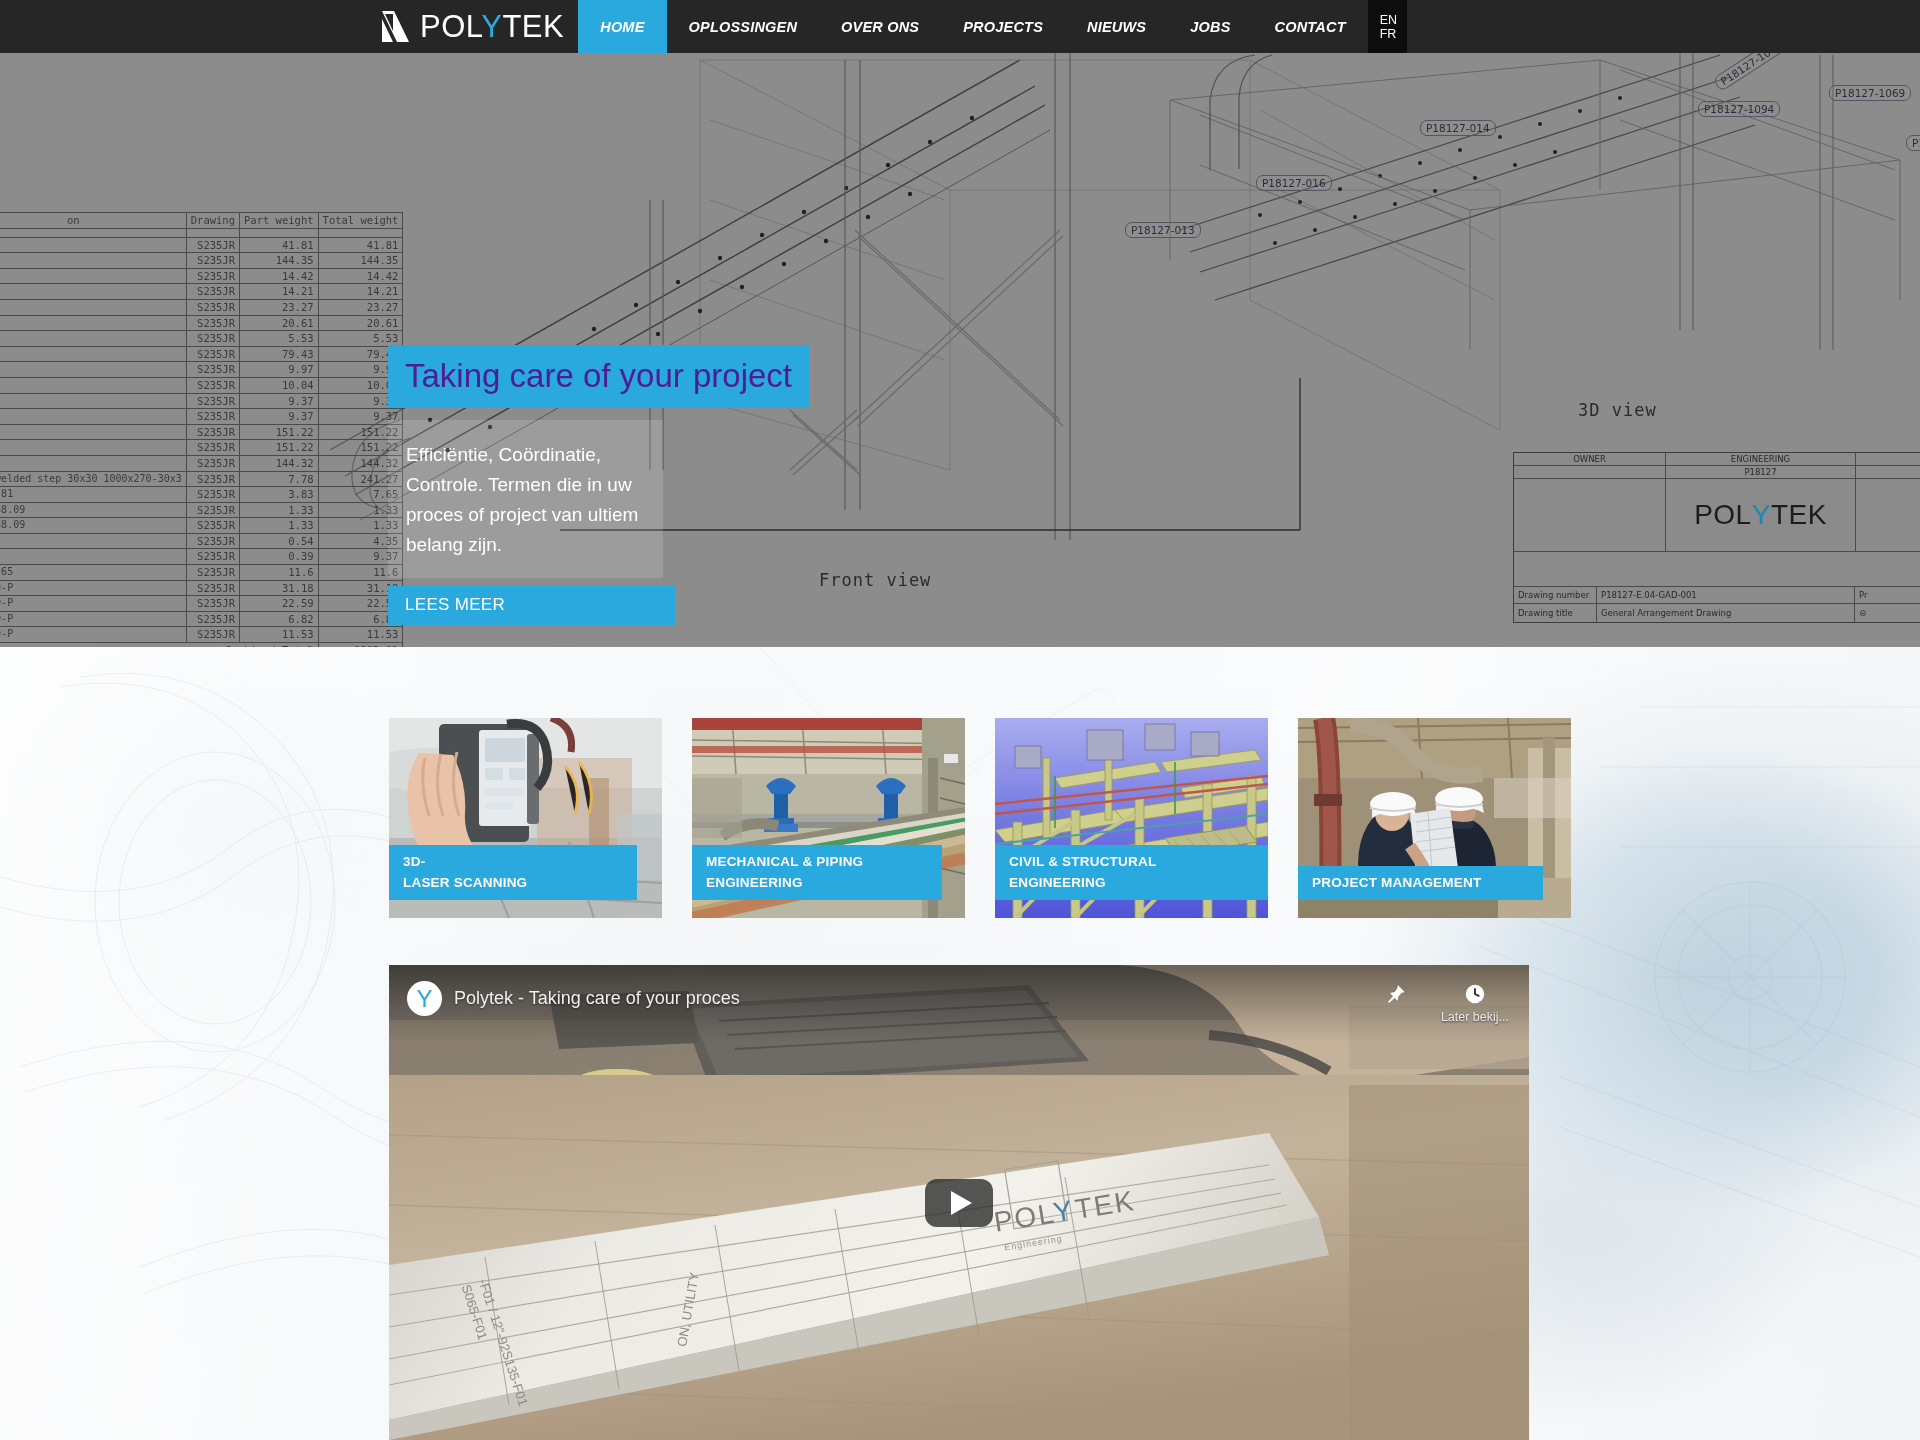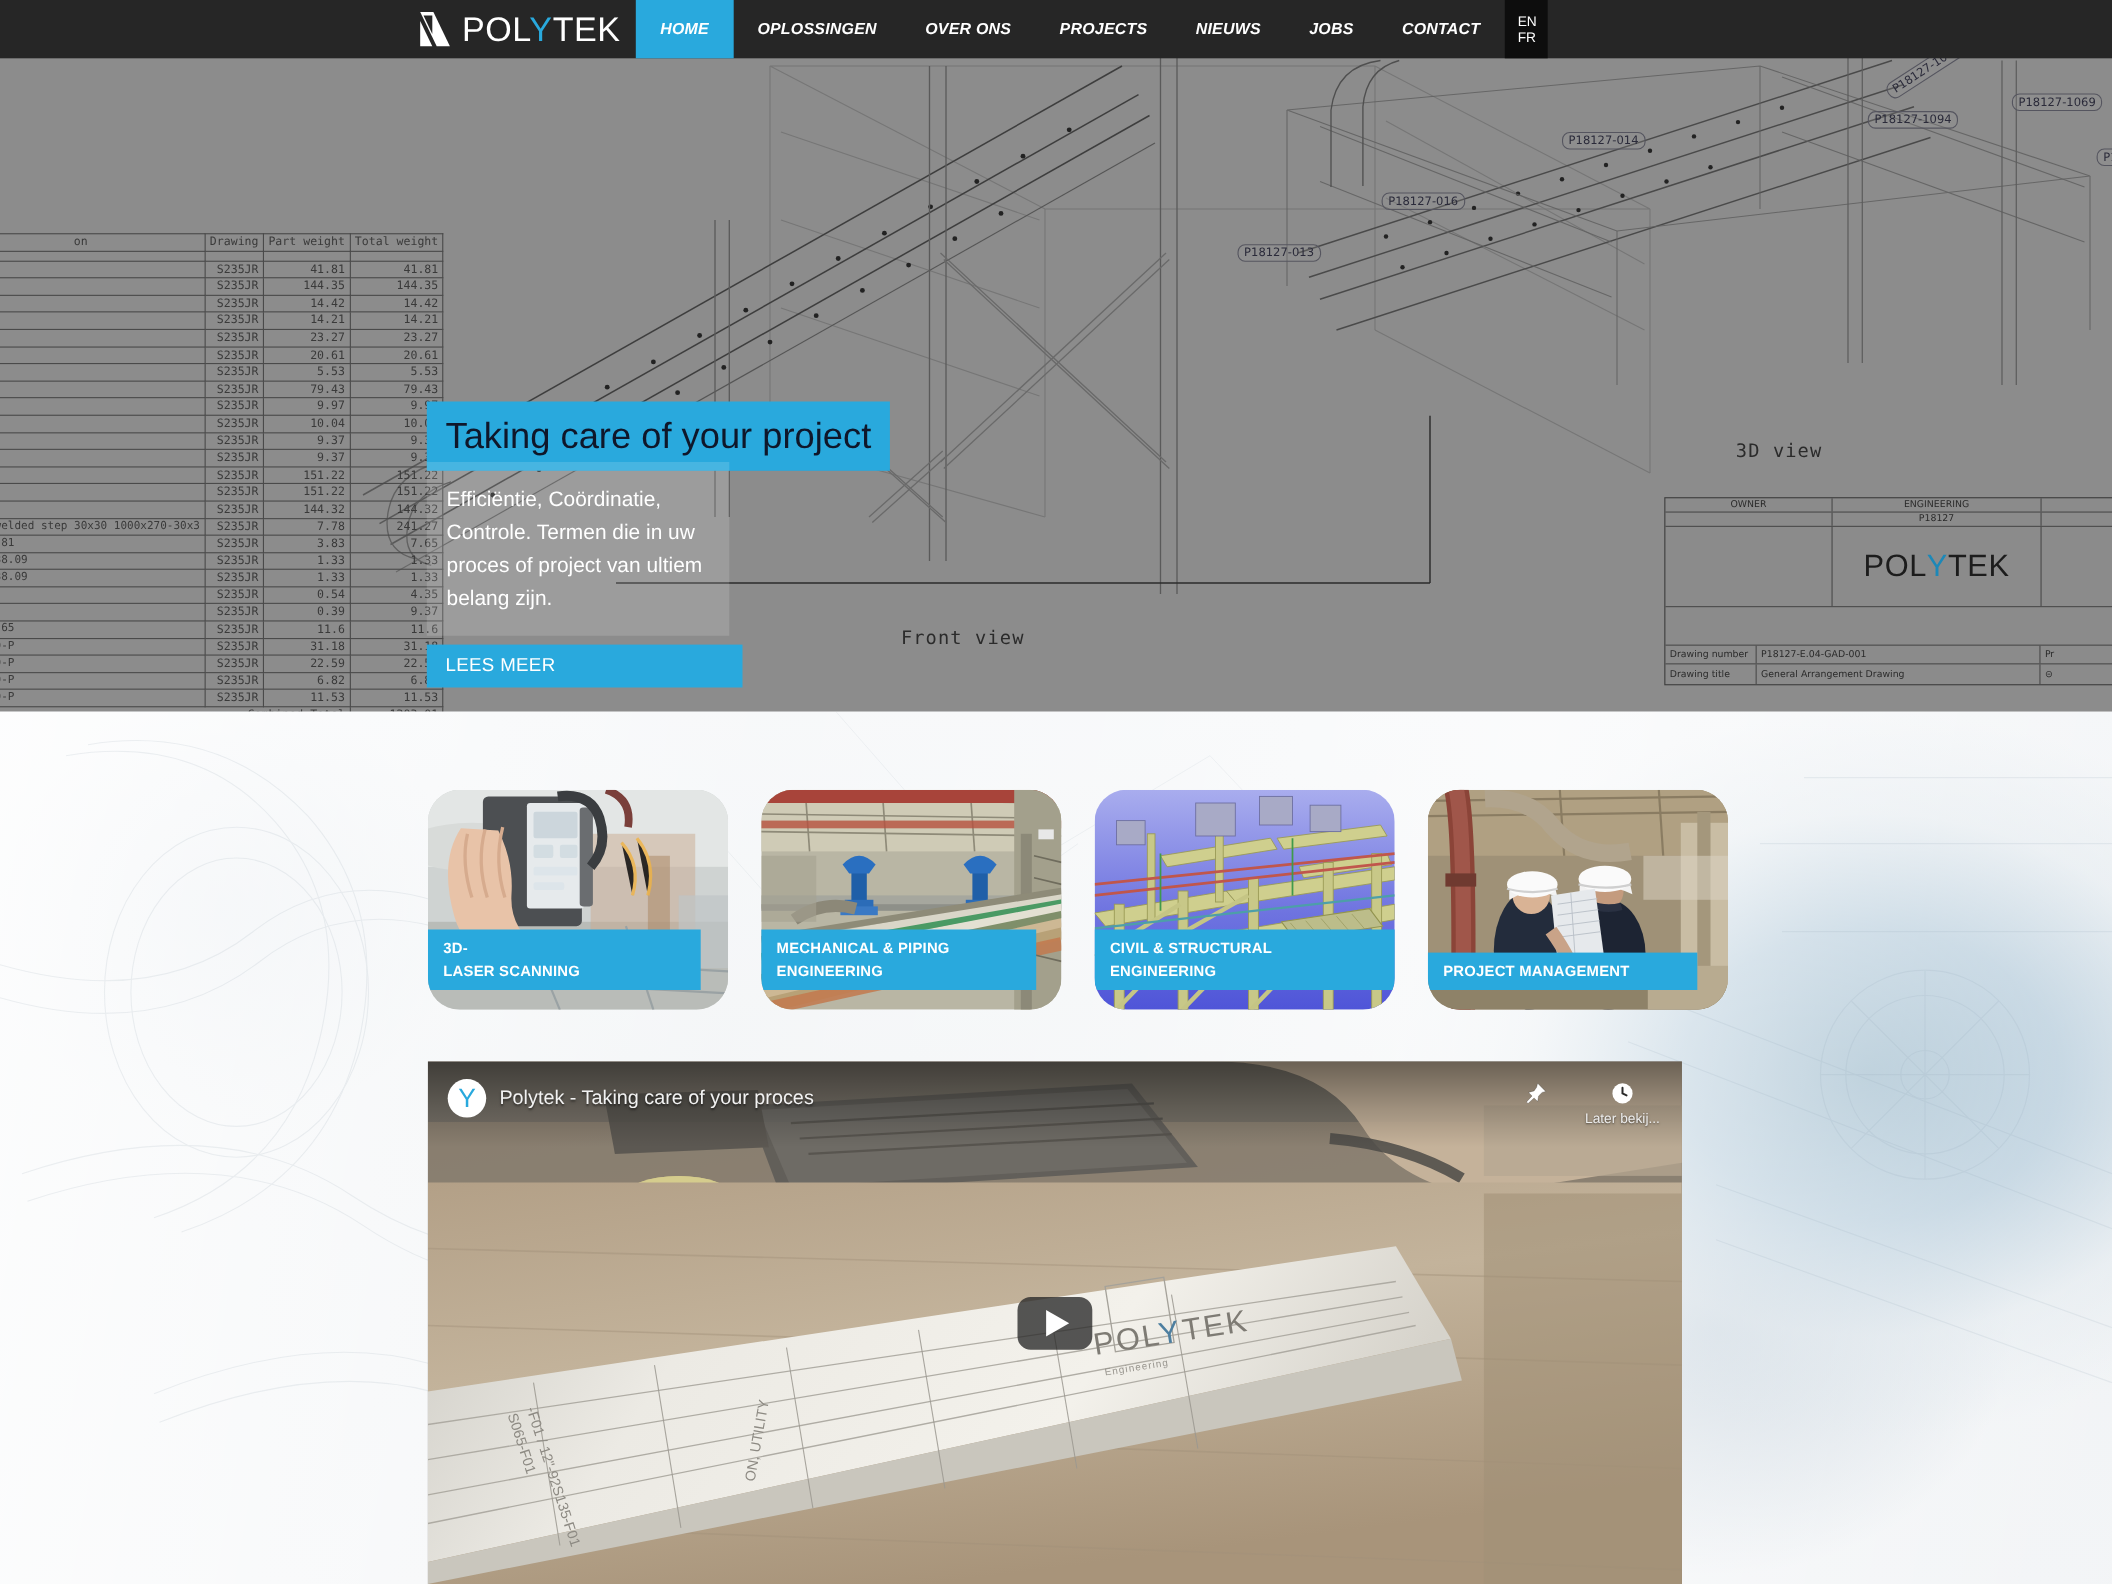--- a/index.html
+++ b/index.html
@@ -110,25 +110,24 @@
     font-size: 28px; letter-spacing: 0.5px; color: #1c1c1c;
     font-family: "Liberation Sans", sans-serif;
   }
   .tb-logo .y { color: #1c88b8; }
   .tb-left { width: 152px; } .tb-mid { width: 190px; } .tb-right { width: 86px; }
   .tb-lbl { font-size: 8.5px; text-align: left; }
 
   
   .hero-title {
     position: absolute; left: 388px; top: 345px;
-    background: #29a9dd; color: #0f172a;
+    background: #29a9dd; color: #4c1d95;
     font-size: 33px; font-weight: 400; line-height: 1;
     padding: 14px 17px 16px 17px; white-space: nowrap;
     font-family: "Liberation Sans", sans-serif;
-    margin-top: 20px;
   }
   .hero-sub {
     position: absolute; left: 388px; top: 420px;
     width: 275px; background: rgba(255,255,255,0.14);
     color: #ffffff; font-size: 19px; line-height: 30px;
     padding: 20px 18px 18px 18px;
     font-family: "Liberation Sans", sans-serif;
   }
   .hero-btn {
     position: absolute; left: 388px; top: 586px;
@@ -152,21 +151,21 @@
     position: absolute; inset: 0; opacity: 0.30;
   }
 
   
   .cards {
     position: absolute; top: 718px; left: 389px;
     display: flex; gap: 30px;
   }
   .card {
     position: relative; width: 273px; height: 200px;
-    overflow: hidden; cursor: pointer; border-radius: 29px;
+    overflow: hidden; cursor: pointer;
   }
   .card-img { position: absolute; inset: 0; }
   .card-cap {
     position: absolute; left: 0; bottom: 18px;
     background: #29a9dd; color: #ffffff;
     font-size: 13.5px; font-weight: 700; letter-spacing: 0.2px;
     line-height: 21px; padding: 6px 12px 7px 14px;
     font-family: "Liberation Sans", sans-serif;
     box-shadow: 0 0 0 rgba(0,0,0,0);
   }

